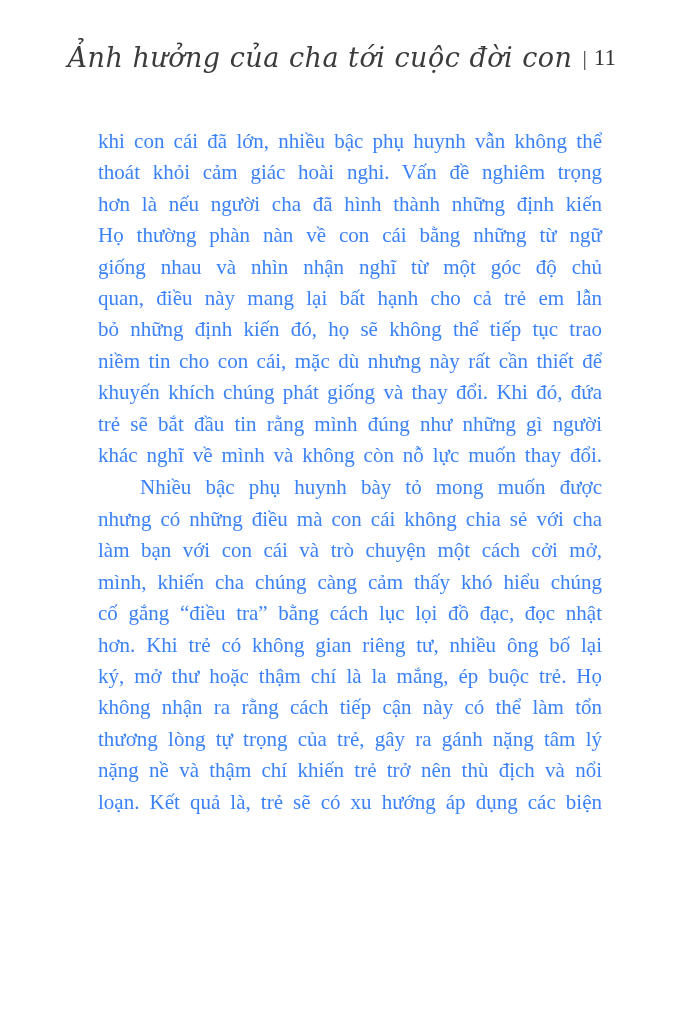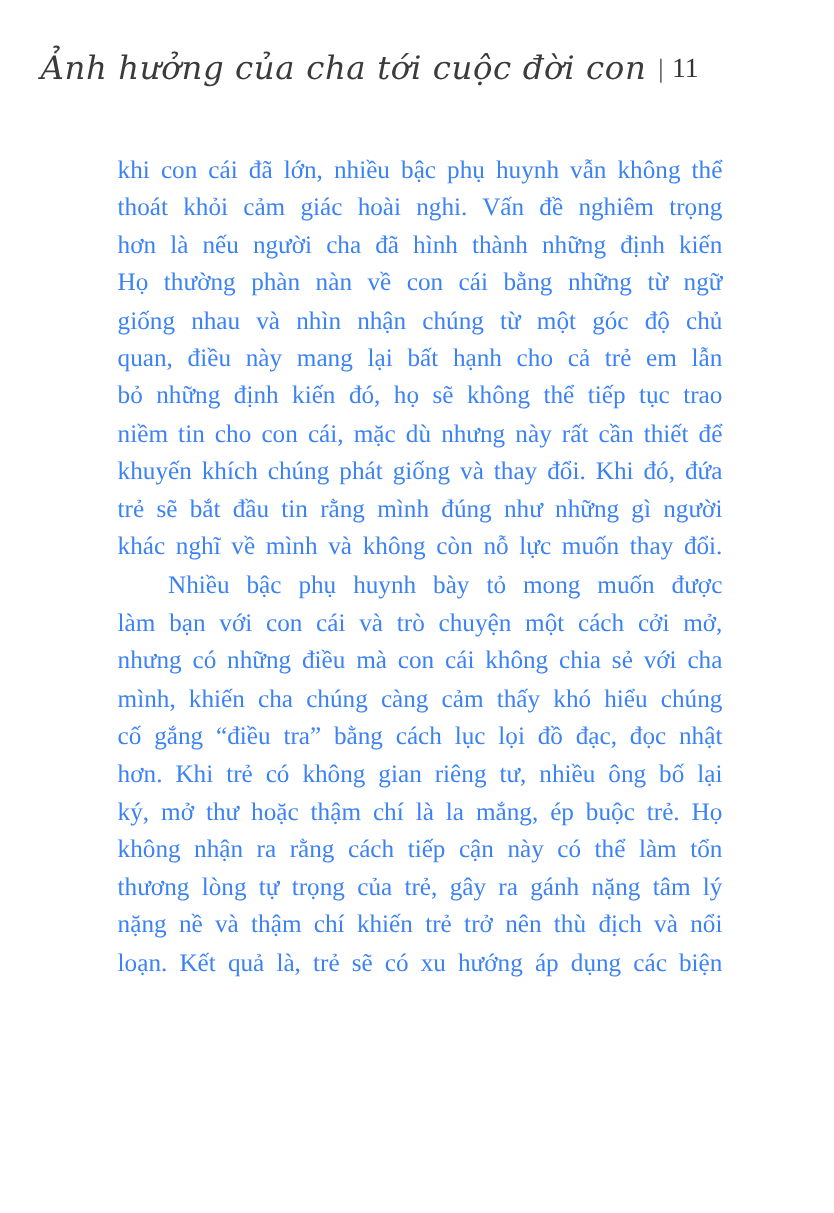--- a/index.html
+++ b/index.html
@@ -10,21 +10,21 @@
     height: 1011px;
     background: #ffffff;
     overflow: hidden;
     font-family: "Liberation Serif", serif;
   }
   .running-header {
     position: absolute;
     top: 42px;
     left: 0;
     right: 79px;
-    text-align: center;
+    text-align: right;
     white-space: nowrap;
     color: #3b3b3b;
   }
   .header-title {
     font-family: "DejaVu Serif", serif;
     font-style: italic;
     font-size: 27px;
     letter-spacing: 0.5px;
     color: #3b3b3b;
   }
@@ -73,32 +73,32 @@
   <div class="running-header">
     <span class="header-title">Ảnh hưởng của cha tới cuộc đời con</span><span class="header-sep">|</span><span class="header-page">11</span>
   </div>
 
   <div class="body-text" id="body-text">
       <div class="paragraph">
         <div class="text-line">khi con cái đã lớn, nhiều bậc phụ huynh vẫn không thể</div>
         <div class="text-line">thoát khỏi cảm giác hoài nghi. Vấn đề nghiêm trọng</div>
         <div class="text-line">hơn là nếu người cha đã hình thành những định kiến</div>
         <div class="text-line">Họ thường phàn nàn về con cái bằng những từ ngữ</div>
-        <div class="text-line">giống nhau và nhìn nhận chúng từ một góc độ chủ</div>
+        <div class="text-line">giống nhau và nhìn nhận nghĩ từ một góc độ chủ</div>
         <div class="text-line">quan, điều này mang lại bất hạnh cho cả trẻ em lẫn</div>
         <div class="text-line">bỏ những định kiến đó, họ sẽ không thể tiếp tục trao</div>
         <div class="text-line">niềm tin cho con cái, mặc dù nhưng này rất cần thiết để</div>
         <div class="text-line">khuyến khích chúng phát giống và thay đổi. Khi đó, đứa</div>
         <div class="text-line">trẻ sẽ bắt đầu tin rằng mình đúng như những gì người</div>
         <div class="text-line">khác nghĩ về mình và không còn nỗ lực muốn thay đổi.</div>
       </div>
       <div class="paragraph">
         <div class="text-line indent-first">Nhiều bậc phụ huynh bày tỏ mong muốn được</div>
+        <div class="text-line">nhưng có những điều mà con cái không chia sẻ với cha</div>
         <div class="text-line">làm bạn với con cái và trò chuyện một cách cởi mở,</div>
-        <div class="text-line">nhưng có những điều mà con cái không chia sẻ với cha</div>
         <div class="text-line">mình, khiến cha chúng càng cảm thấy khó hiểu chúng</div>
         <div class="text-line">cố gắng “điều tra” bằng cách lục lọi đồ đạc, đọc nhật</div>
         <div class="text-line">hơn. Khi trẻ có không gian riêng tư, nhiều ông bố lại</div>
         <div class="text-line">ký, mở thư hoặc thậm chí là la mắng, ép buộc trẻ. Họ</div>
         <div class="text-line">không nhận ra rằng cách tiếp cận này có thể làm tổn</div>
         <div class="text-line">thương lòng tự trọng của trẻ, gây ra gánh nặng tâm lý</div>
         <div class="text-line">nặng nề và thậm chí khiến trẻ trở nên thù địch và nổi</div>
         <div class="text-line">loạn. Kết quả là, trẻ sẽ có xu hướng áp dụng các biện</div>
       </div>
     </div>

